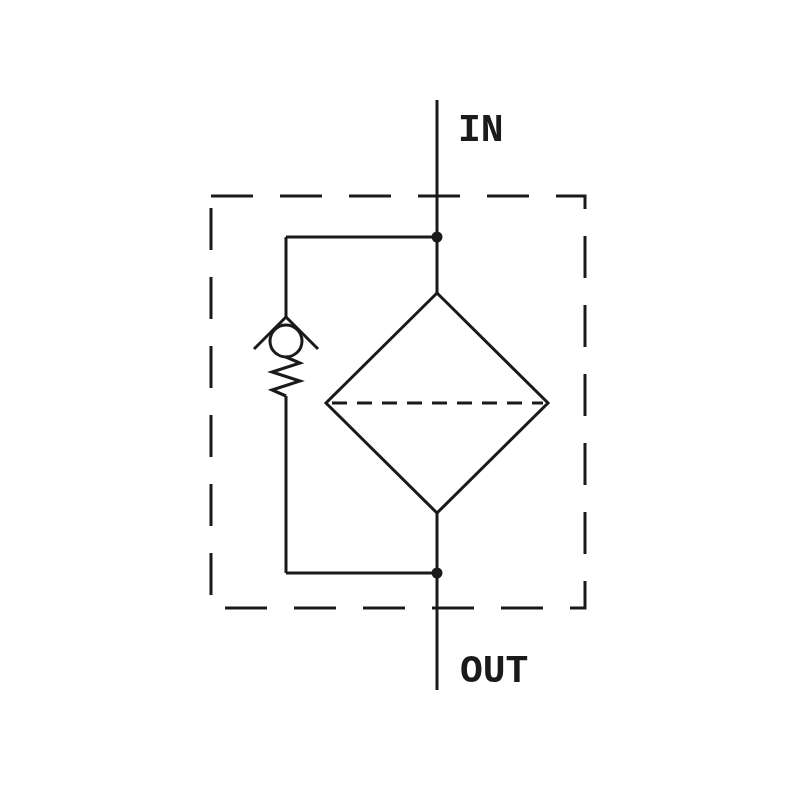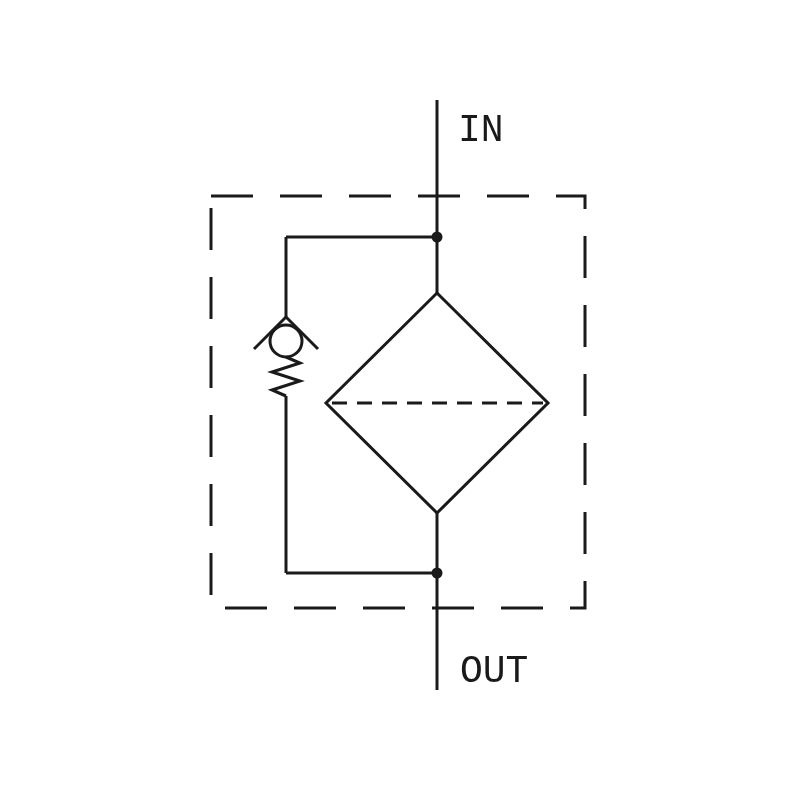--- a/index.html
+++ b/index.html
@@ -9,20 +9,21 @@
     height: 800px;
     background: #ffffff;
     overflow: hidden;
     font-family: "Liberation Mono", monospace;
   }
   .canvas {
     position: relative;
     width: 800px;
     height: 652px;
     background: #ffffff;
+    font-weight: bold;
   }
   svg {
     display: block;
   }
   .pipe {
     stroke-width: 3;
     fill: none;
   }
   .dashed-box {
     stroke-width: 3;

